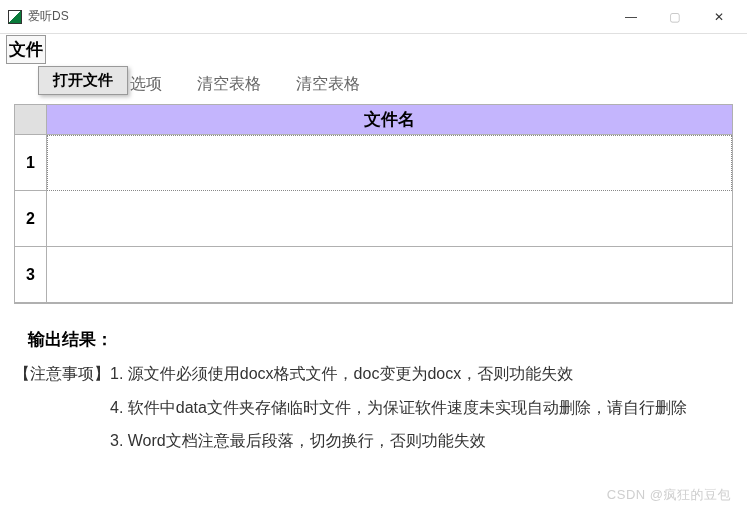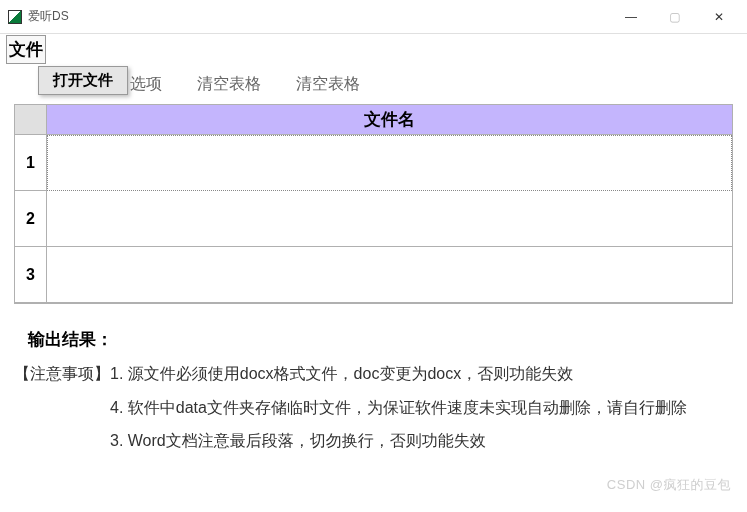--- a/index.html
+++ b/index.html
@@ -121,21 +121,21 @@
       margin: 4px 14px;
       font-size: 16px;
       color: #333;
       line-height: 2.1;
     }
     .notes-line { display: flex; }
     .notes-tag { width: 96px; flex-shrink:0; }
     .watermark {
       position: absolute;
       right: 16px;
-      bottom: 18px;
+      bottom: 8px;
       font-size: 13px;
       color: #cfcfcf;
       letter-spacing: 0.5px;
     }
   </style>
 </head>
 <body>
 
 <div class="titlebar">
   <span class="app-icon"></span>

